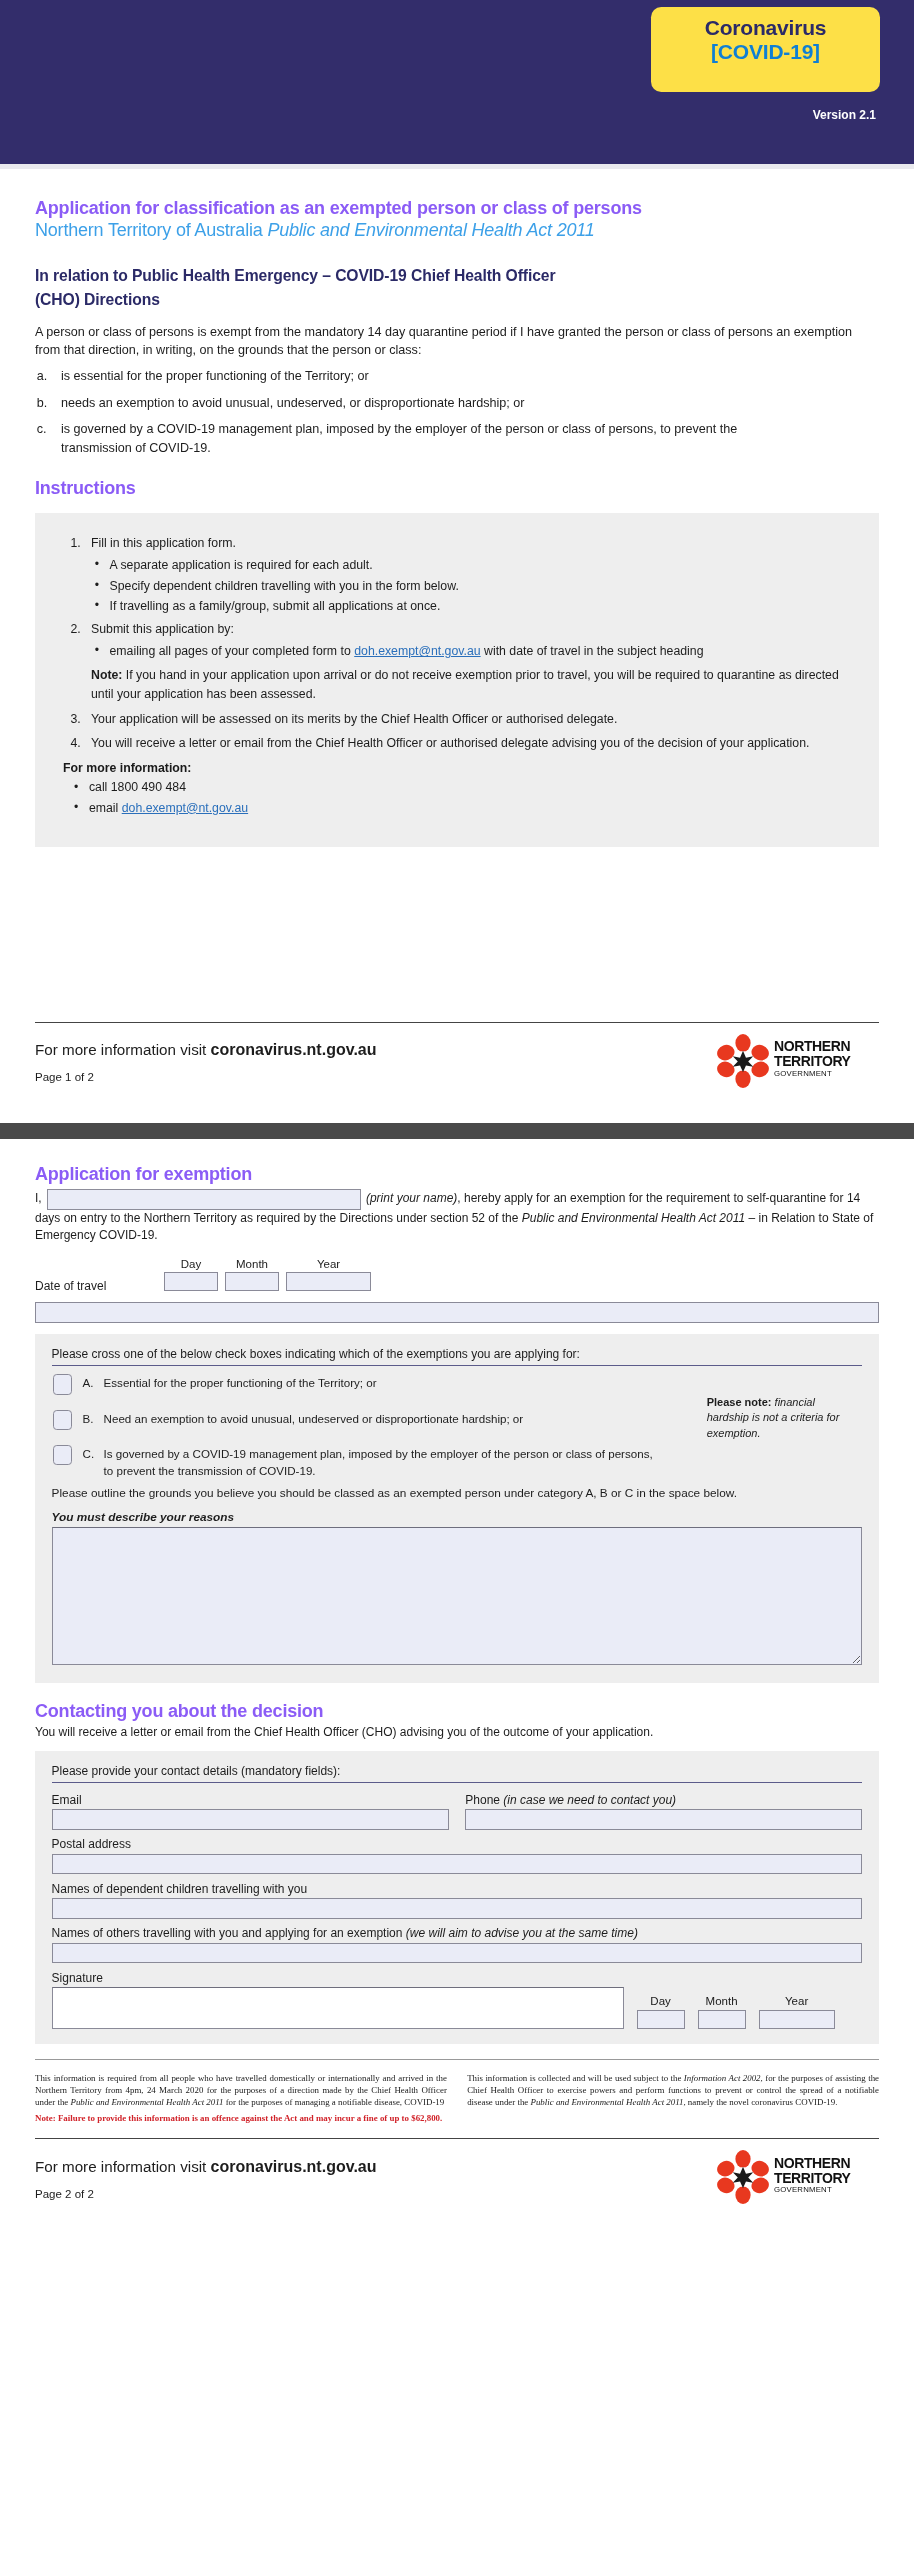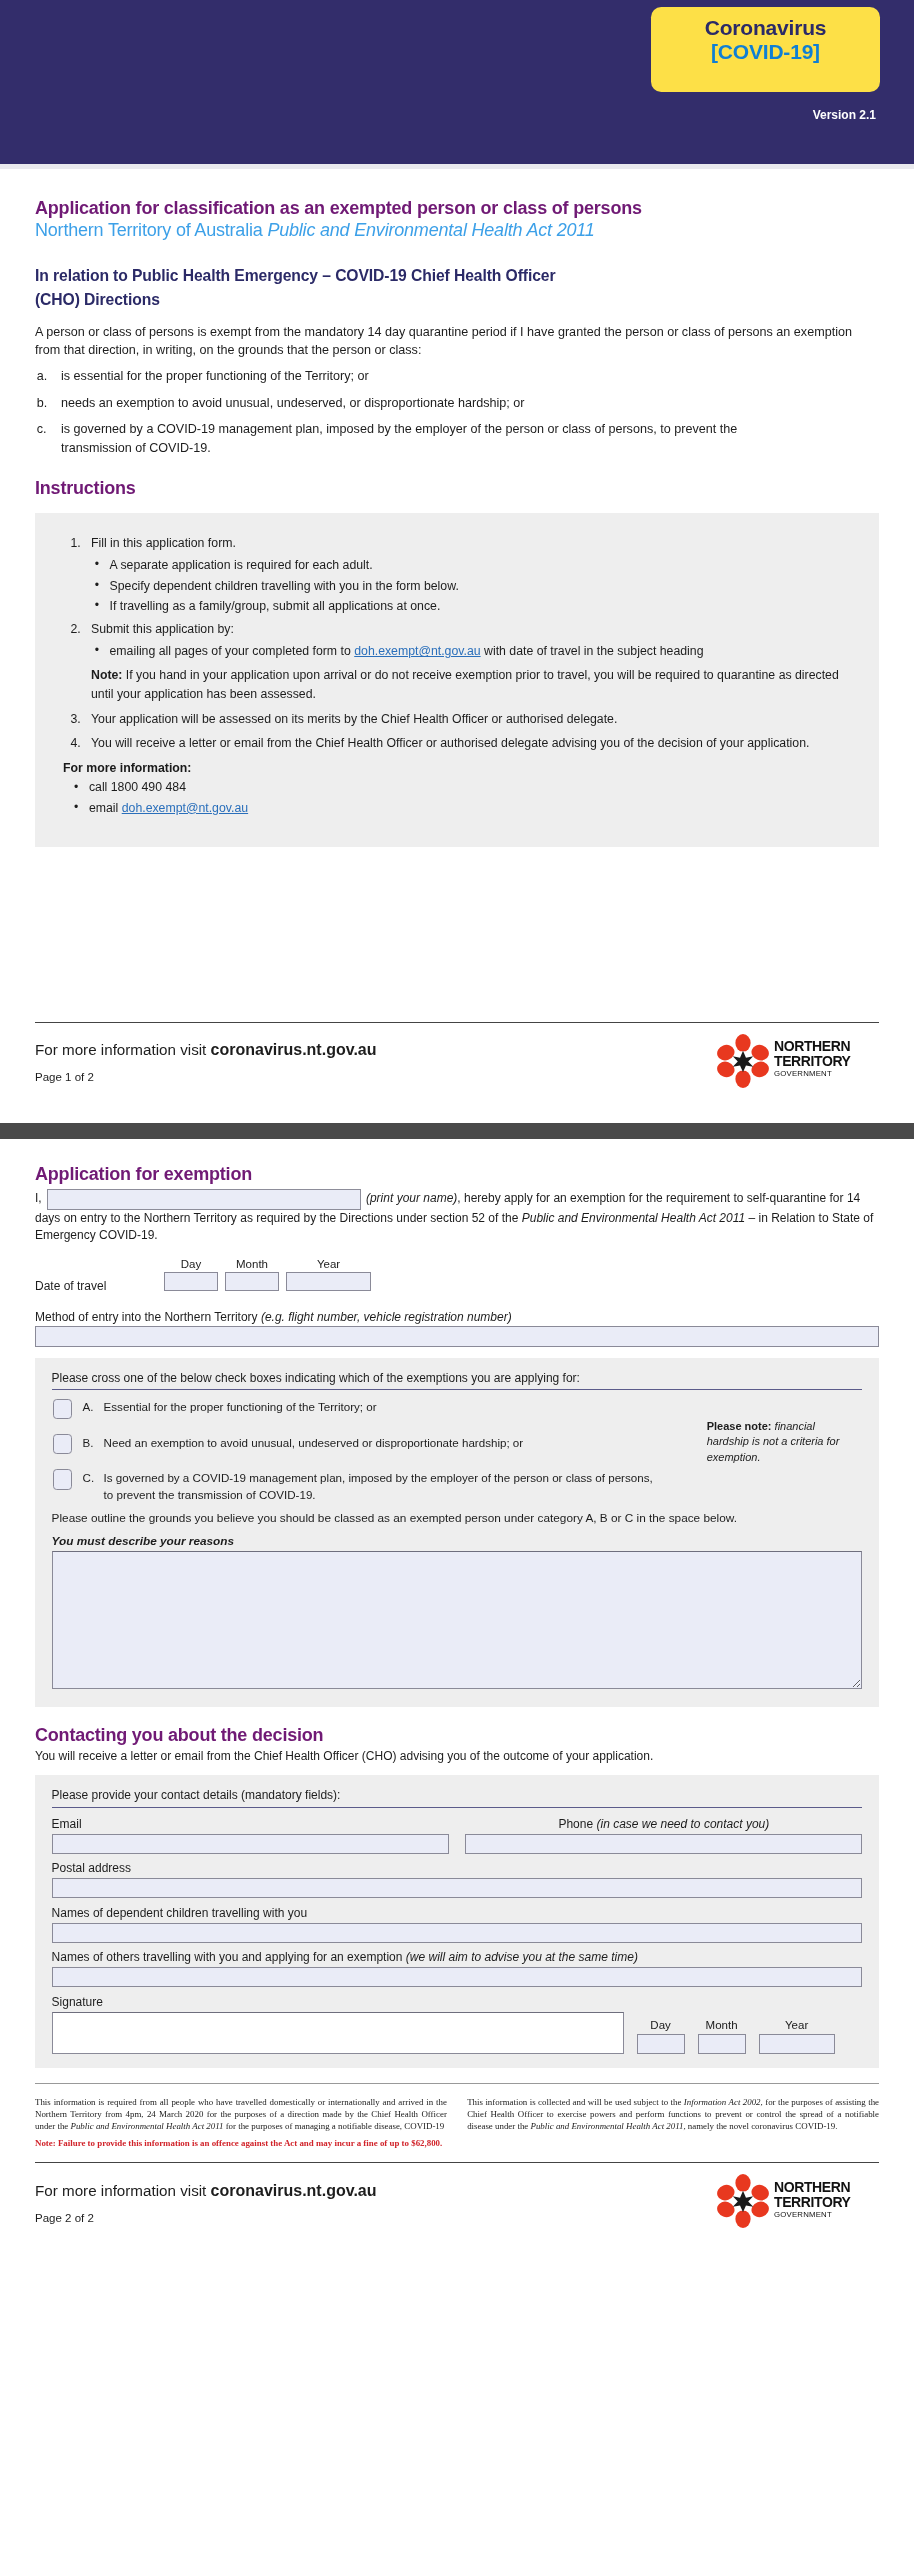--- a/index.html
+++ b/index.html
@@ -67,21 +67,21 @@
   }
   .banner-underline {
     height: 4.6px;
     background: #e9e9ee;
   }
 
   
   .content { padding: 0 35px; }
 
   .h-blue {
-    color: #701a75;
+    color: #8b5cf6;
     font-size: 18px;
     font-weight: bold;
     letter-spacing: -0.2px;
     line-height: 1.25;
   }
   .h-blue-light {
     color: #3ca0e8;
     font-size: 18px;
     font-weight: normal;
     letter-spacing: -0.2px;
@@ -511,23 +511,20 @@
       <div class="dcell" style="left:190px; top:0; width:54px;">
         <div class="cap">Month</div>
         <input class="box" style="width: 54px;" type="text" value="">
       </div>
       <div class="dcell" style="left:251px; top:0; width:85px;">
         <div class="cap">Year</div>
         <input class="box" style="width: 85px;" type="text" value="">
       </div>
     </div>
 
-    <div class="field-label">
-      <span>Method of entry into the Northern Territory </span><i>(e.g. flight number, vehicle registration number)</i>
-    </div>
     <input class="wide-input" type="text" value="" style="">
 
     <div class="panel" style="position:relative;">
       <div class="panel-head">Please cross one of the below check boxes indicating which of the exemptions you are applying for:</div>
 
       <div class="cb-row">
         <span class="cb-box"></span>
         <span class="cb-letter">A.</span>
         <span>Essential for the proper functioning of the Territory; or</span>
       </div>
@@ -556,21 +553,21 @@
 
     <div class="panel" style="margin-top:9.2px;">
       <div class="panel-head">Please provide your contact details (mandatory fields):</div>
 
       <div class="two-col">
         <div>
           <div class="field-label" style="margin-top:0;">Email</div>
           <input class="wide-input" type="text" value="" style="">
         </div>
         <div>
-          <div class="field-label" style="margin-top:0;text-align:center;">
+          <div class="field-label" style="margin-top:0;">
             <span>Phone </span><i>(in case we need to contact you)</i>
           </div>
           <input class="wide-input" type="text" value="" style="">
         </div>
       </div>
 
       <div class="field-label">Postal address</div>
       <input class="wide-input" type="text" value="" style="">
 
       <div class="field-label">Names of dependent children travelling with you</div>

